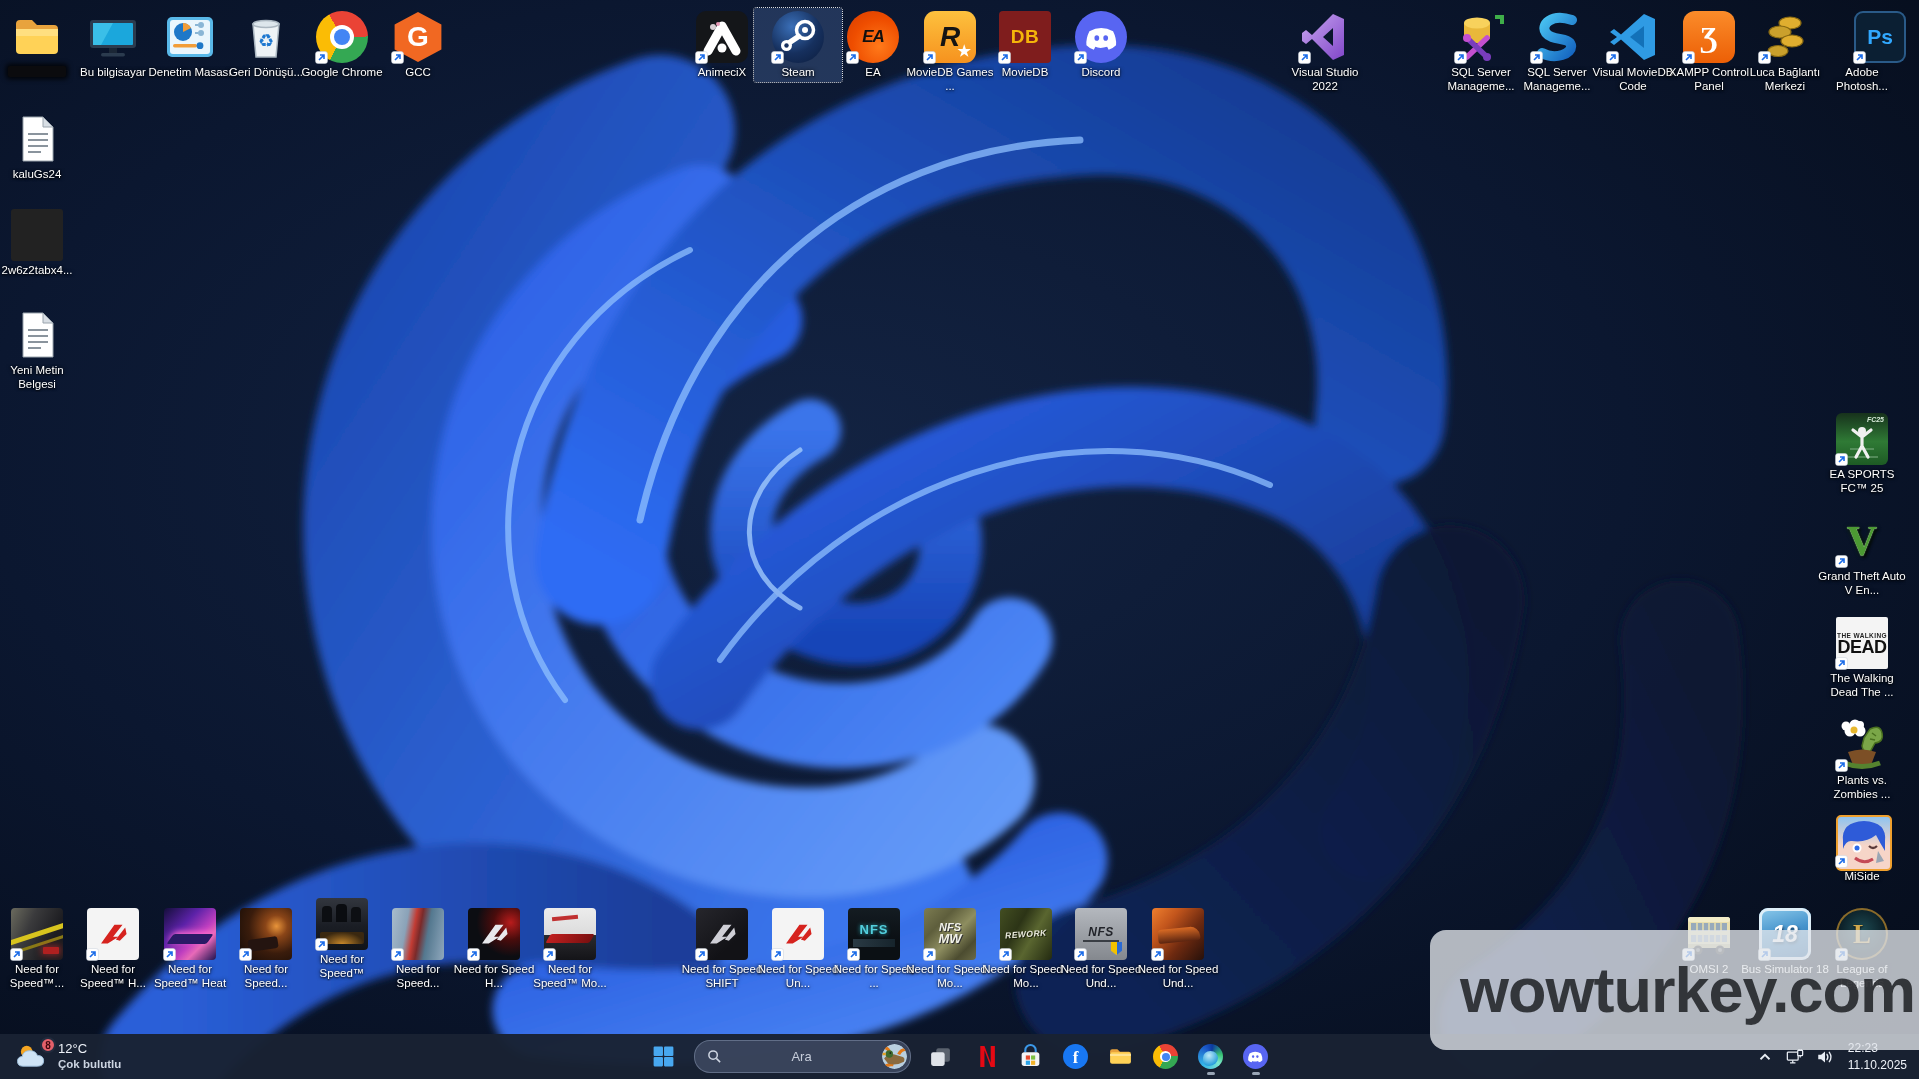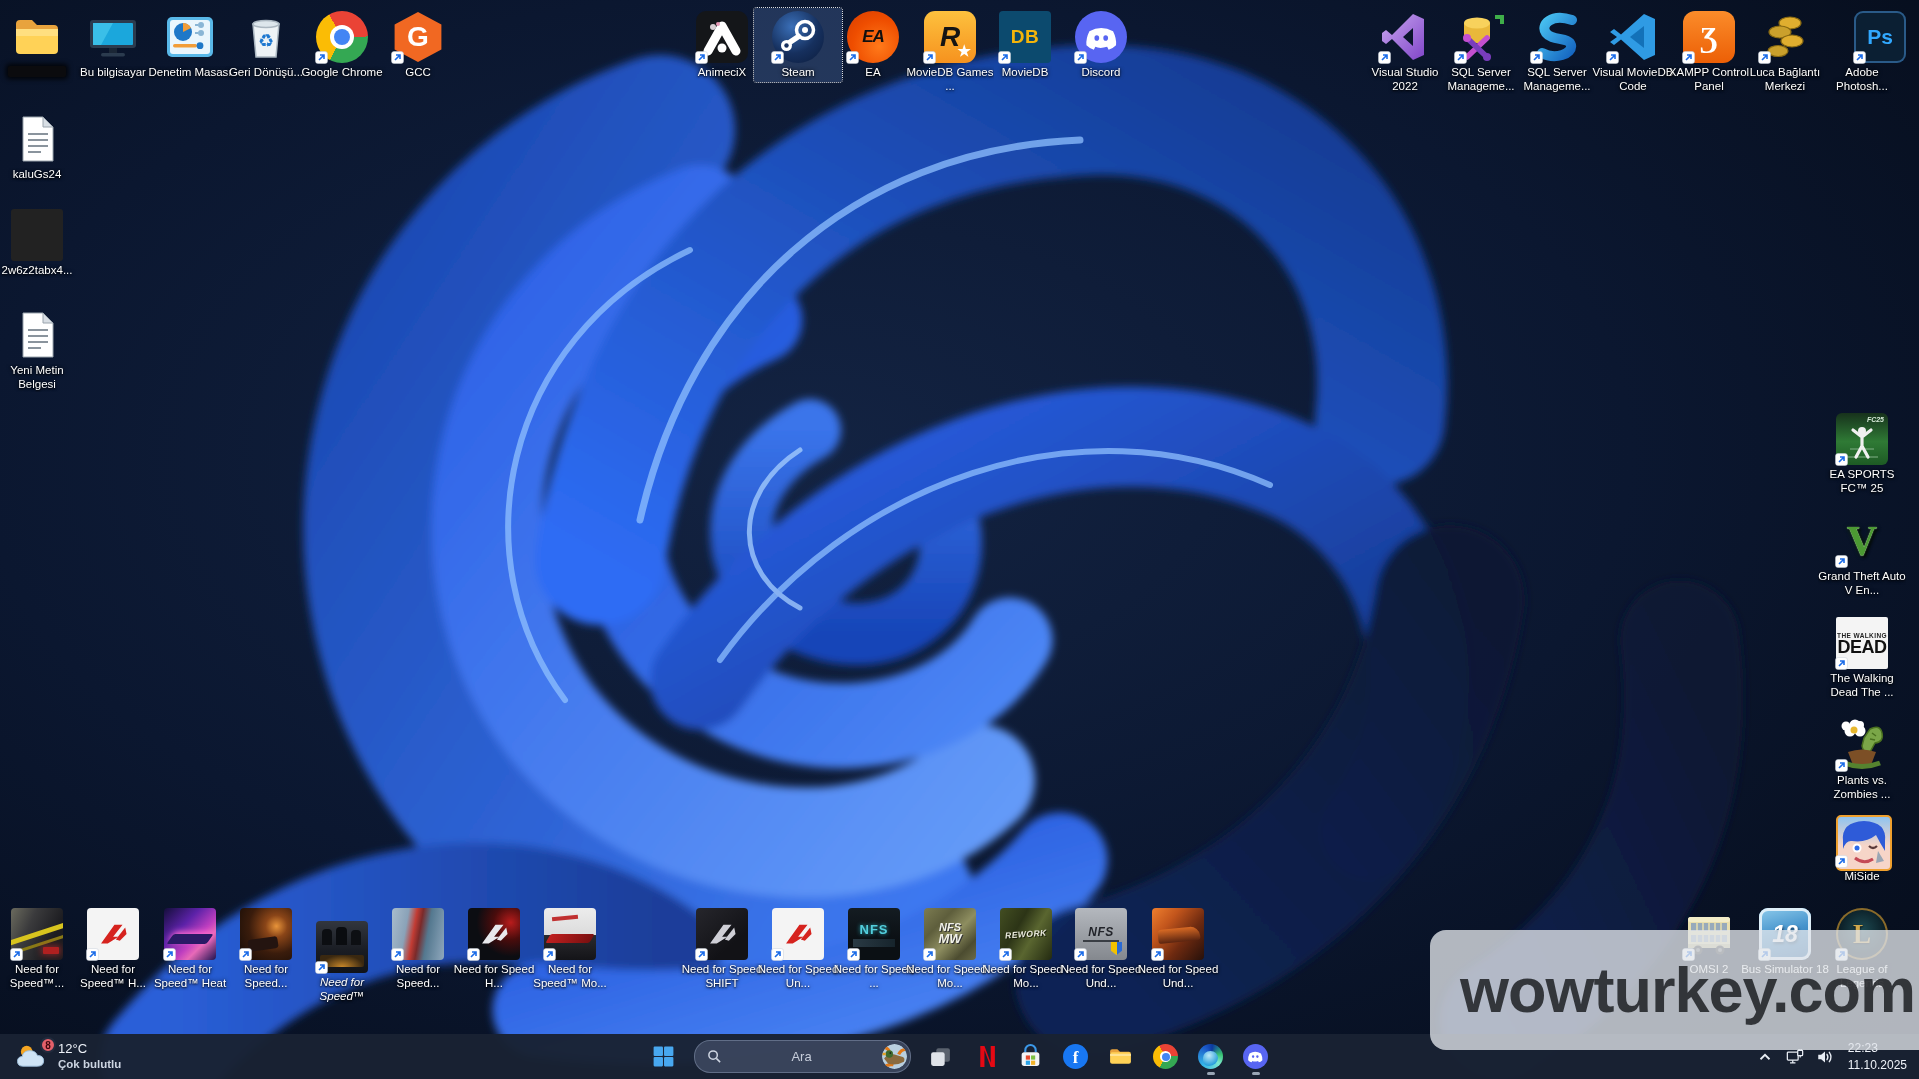--- a/index.html
+++ b/index.html
@@ -288,21 +288,21 @@
             <svg viewBox="0 0 13 13">
               <rect x="0.5" y="0.5" width="12" height="12" rx="2.5" fill="#fff" stroke="#c8d0da" stroke-width="0.5"></rect>
               <path d="M4 9 L9 4 M5 4 H9 V8" stroke="#1a6be8" stroke-width="1.6" fill="none"></path>
             </svg>
           </span>
         </div>
         <span class="icon-label">MovieDB Games ...</span>
       </div>
       <div class="desktop-icon" style="left: 981px; top: 8px;">
         <div class="icon-img">
-          <div class="gi" style="background:#0c4a6e;border-radius:4px;color:#f5b50a;font-size:19px;letter-spacing:.5px">DB</div>
+          <div class="gi" style="background:#7f1d1d;border-radius:4px;color:#f5b50a;font-size:19px;letter-spacing:.5px">DB</div>
           <span class="sc-arrow">
             <svg viewBox="0 0 13 13">
               <rect x="0.5" y="0.5" width="12" height="12" rx="2.5" fill="#fff" stroke="#c8d0da" stroke-width="0.5"></rect>
               <path d="M4 9 L9 4 M5 4 H9 V8" stroke="#1a6be8" stroke-width="1.6" fill="none"></path>
             </svg>
           </span>
         </div>
         <span class="icon-label">MovieDB</span>
       </div>
       <div class="desktop-icon" style="left: 1057px; top: 8px;">
@@ -316,21 +316,21 @@
           </div>
           <span class="sc-arrow">
             <svg viewBox="0 0 13 13">
               <rect x="0.5" y="0.5" width="12" height="12" rx="2.5" fill="#fff" stroke="#c8d0da" stroke-width="0.5"></rect>
               <path d="M4 9 L9 4 M5 4 H9 V8" stroke="#1a6be8" stroke-width="1.6" fill="none"></path>
             </svg>
           </span>
         </div>
         <span class="icon-label">Discord</span>
       </div>
-      <div class="desktop-icon" style="left: 1361px; top: 8px;">
+      <div class="desktop-icon" style="left: 1281px; top: 8px;">
         <div class="icon-img">
           <svg viewBox="0 0 52 52">
             <defs>
               <linearGradient id="g-vs" x1="0" y1="0" x2="1" y2="1">
                 <stop offset="0" stop-color="#c9a7f0"></stop>
                 <stop offset="1" stop-color="#8146c9"></stop>
               </linearGradient>
             </defs>
             <path d="M34 3 L45 8 V44 L34 49 L13 28 L7 33 L3 30 V22 L7 19 L13 24 Z M34 17 L24 26 L34 35 Z" fill="url(#g-vs)" fill-rule="evenodd"></path>
           </svg>
@@ -589,21 +589,21 @@
           </div>
           <span class="sc-arrow">
             <svg viewBox="0 0 13 13">
               <rect x="0.5" y="0.5" width="12" height="12" rx="2.5" fill="#fff" stroke="#c8d0da" stroke-width="0.5"></rect>
               <path d="M4 9 L9 4 M5 4 H9 V8" stroke="#1a6be8" stroke-width="1.6" fill="none"></path>
             </svg>
           </span>
         </div>
         <span class="icon-label">Need for Speed...</span>
       </div>
-      <div class="desktop-icon" style="left: 298px; top: 918px; font-style: italic;">
+      <div class="desktop-icon" style="left: 298px; top: 895px;">
         <div class="icon-img">
           <div class="gi nfs" style="background:linear-gradient(180deg,#32363e 0%,#1a1d24 55%,#101318 100%);position:relative">
             <i style="position:absolute;left:6px;top:8px;width:10px;height:16px;background:#0c0e12;border-radius:4px 4px 0 0"></i>
             <i style="position:absolute;left:20px;top:6px;width:11px;height:18px;background:#0a0c10;border-radius:4px 4px 0 0"></i>
             <i style="position:absolute;left:35px;top:9px;width:10px;height:15px;background:#0d0f13;border-radius:4px 4px 0 0"></i>
             <i style="position:absolute;left:4px;bottom:6px;width:44px;height:12px;background:radial-gradient(ellipse at 50% 100%,#c8882a,#3a2810 70%);border-radius:2px"></i>
           </div>
           <span class="sc-arrow">
             <svg viewBox="0 0 13 13">
               <rect x="0.5" y="0.5" width="12" height="12" rx="2.5" fill="#fff" stroke="#c8d0da" stroke-width="0.5"></rect>

